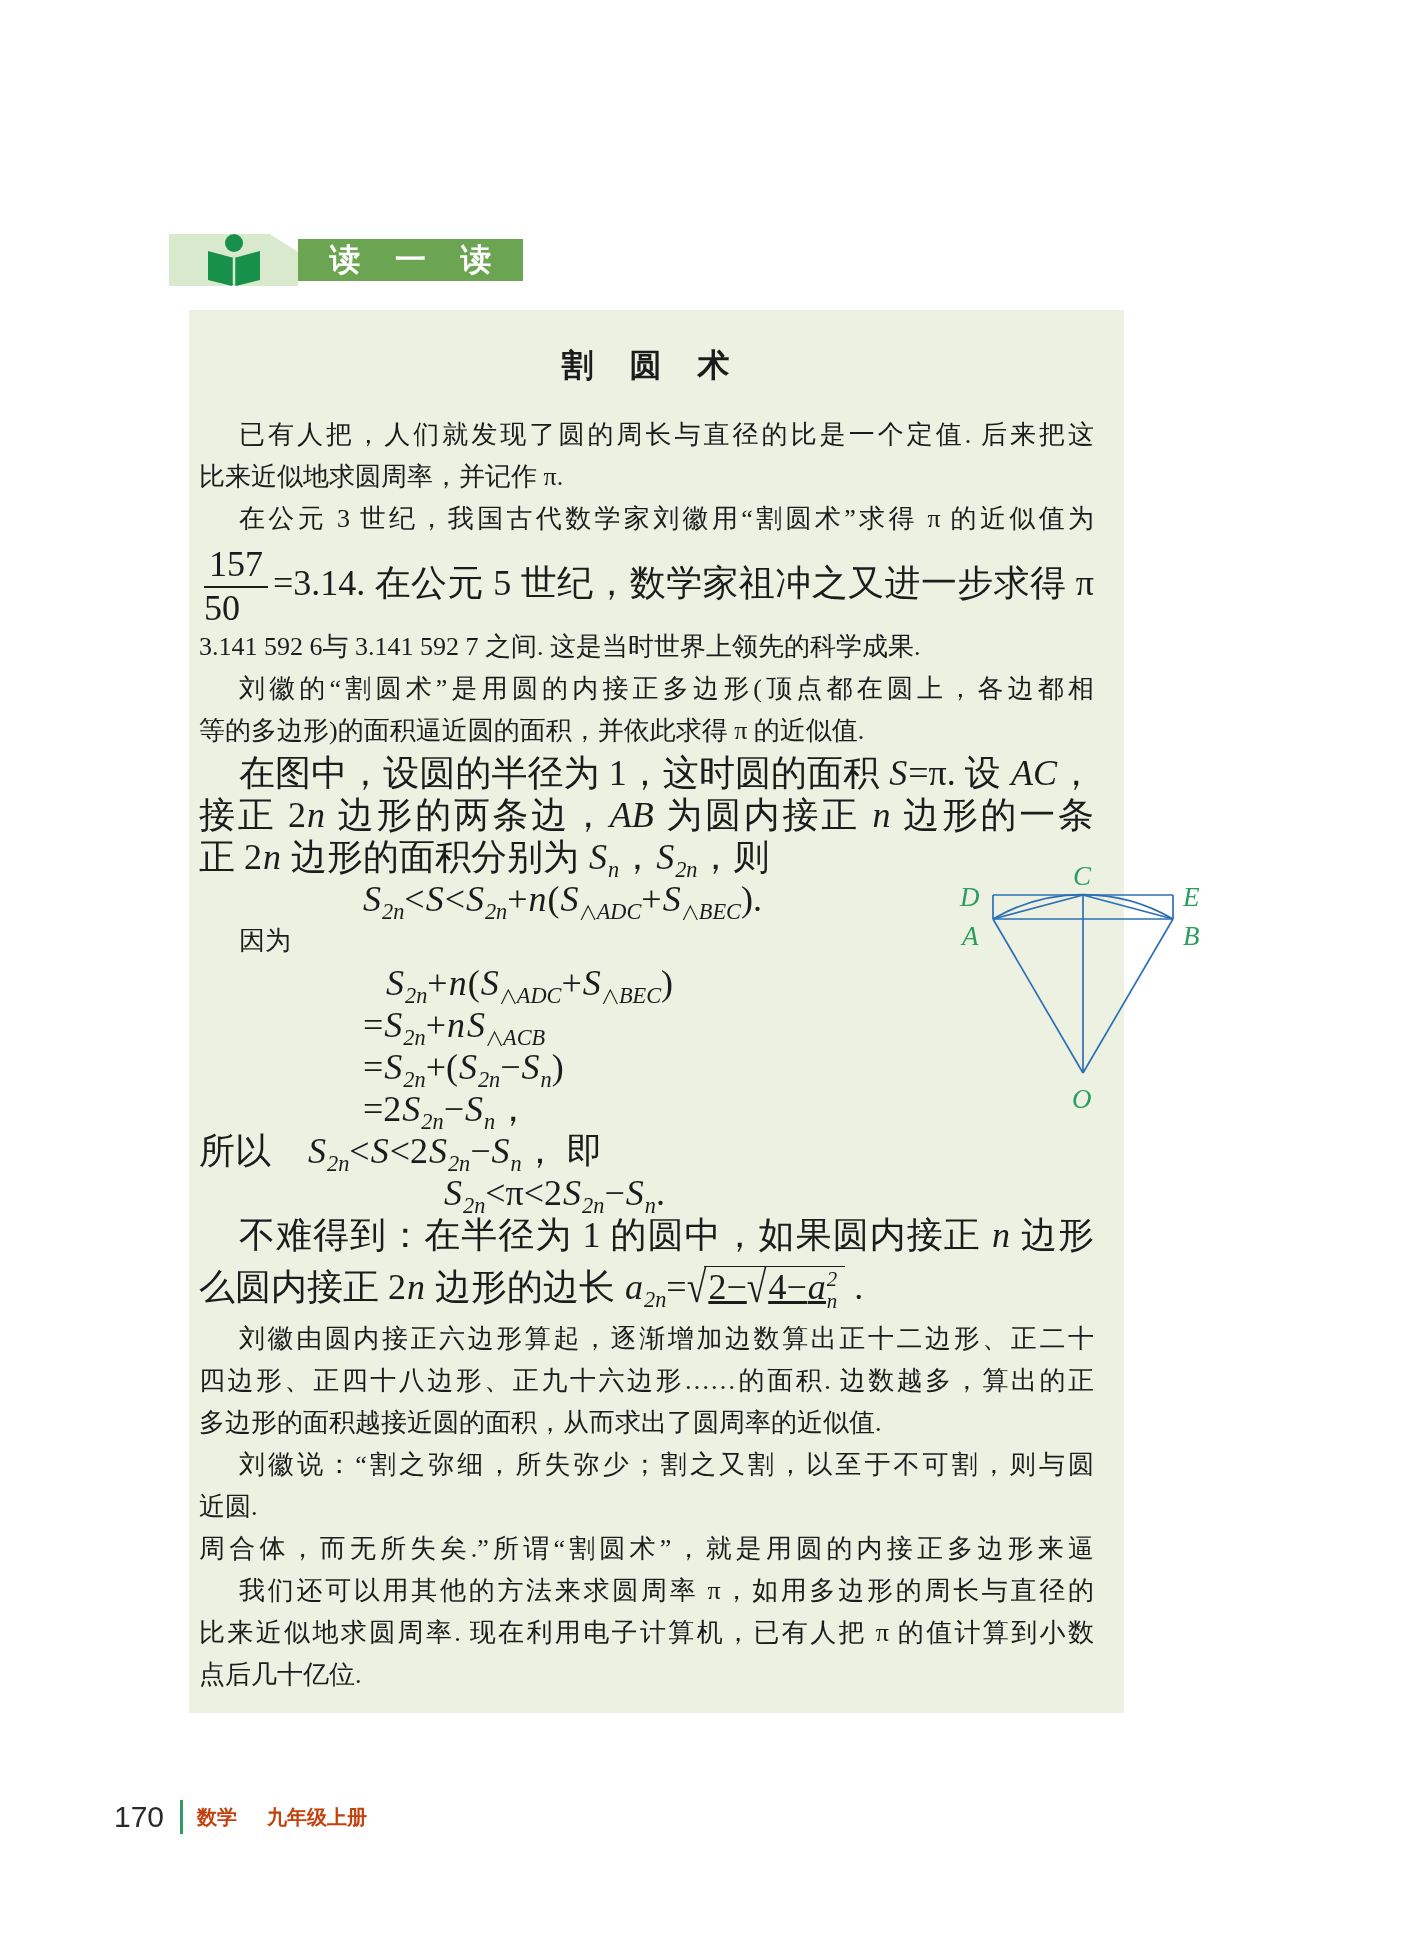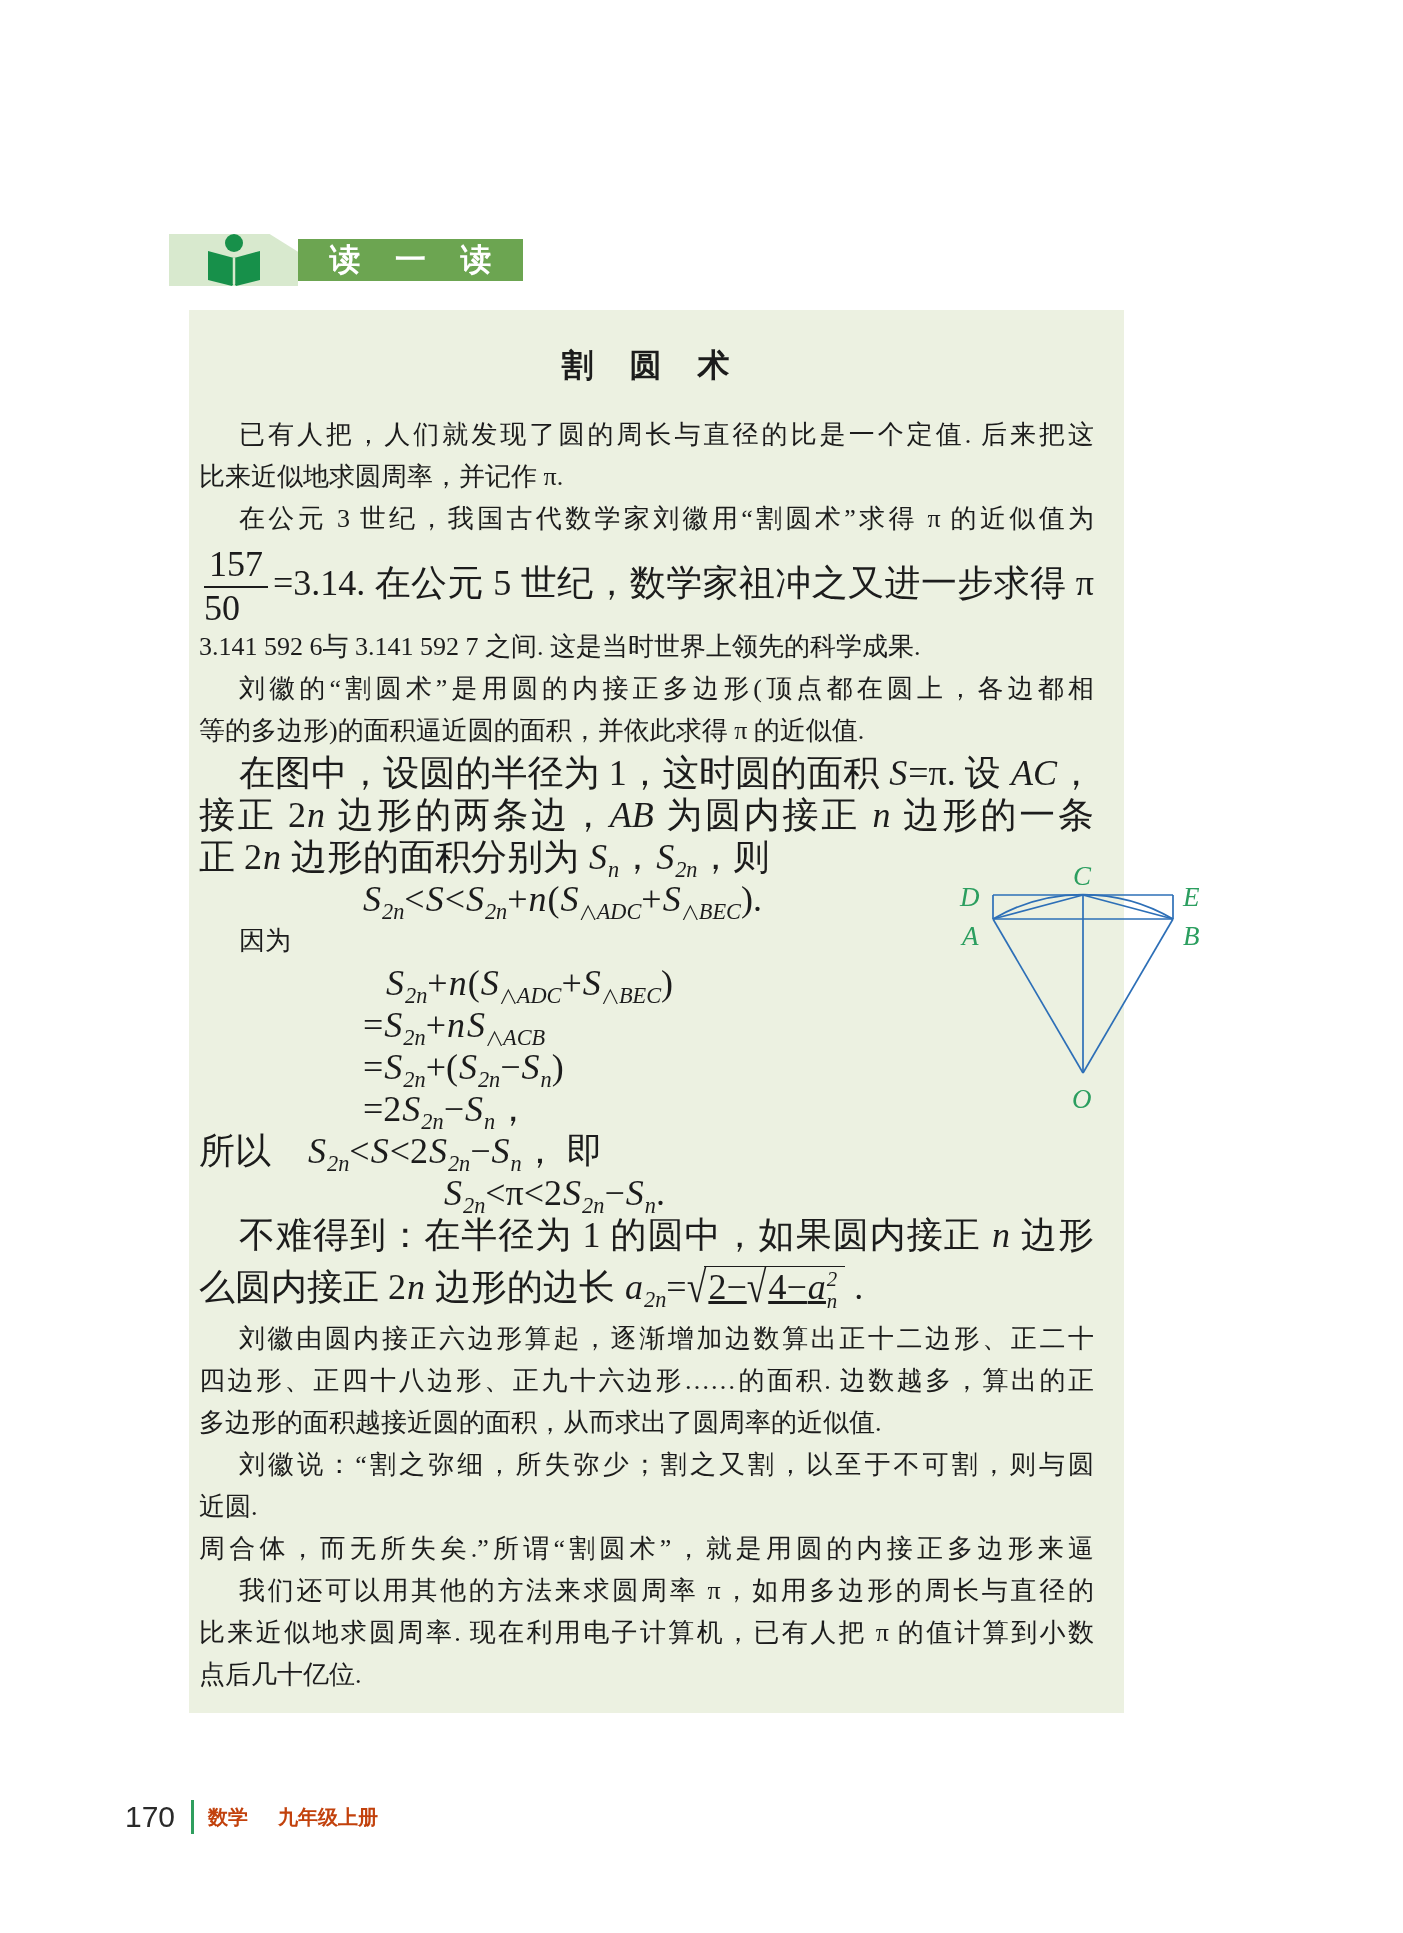--- a/index.html
+++ b/index.html
@@ -51,21 +51,21 @@
   .sqb{border-top:1.8px solid currentColor;padding:0 4px;text-decoration:underline;}
   .ss{display:inline-block;vertical-align:-0.45em;font-size:0.58em;line-height:1.05;font-style:italic;}
   .ss span{display:block;}
   
   .diagram{position:absolute;left:761px;top:548px;}
   .diagram text{
     font-family:"Liberation Serif","DejaVu Serif",serif;
     font-style:italic;font-size:27px;fill:#2b9e5f;
   }
   
-  .footer{position:absolute;left:125px;top:1800px;display:flex;align-items:center;}
+  .footer{position:absolute;left:114px;top:1800px;display:flex;align-items:center;}
   .pagenum{font-family:"Liberation Sans","DejaVu Sans",sans-serif;font-size:30px;color:#2a2a2a;}
   .fdiv{width:3px;height:34px;background:#2f9e5e;margin:0 14px 0 16px;}
   .fgreen{font-family:"Liberation Sans","DejaVu Sans",sans-serif;font-size:20px;font-weight:bold;color:#c2410c;}
   .fgap{width:30px;}
 </style>
 </head>
 <body>
 
 <div class="badge-row">
   <div class="icon-box">

